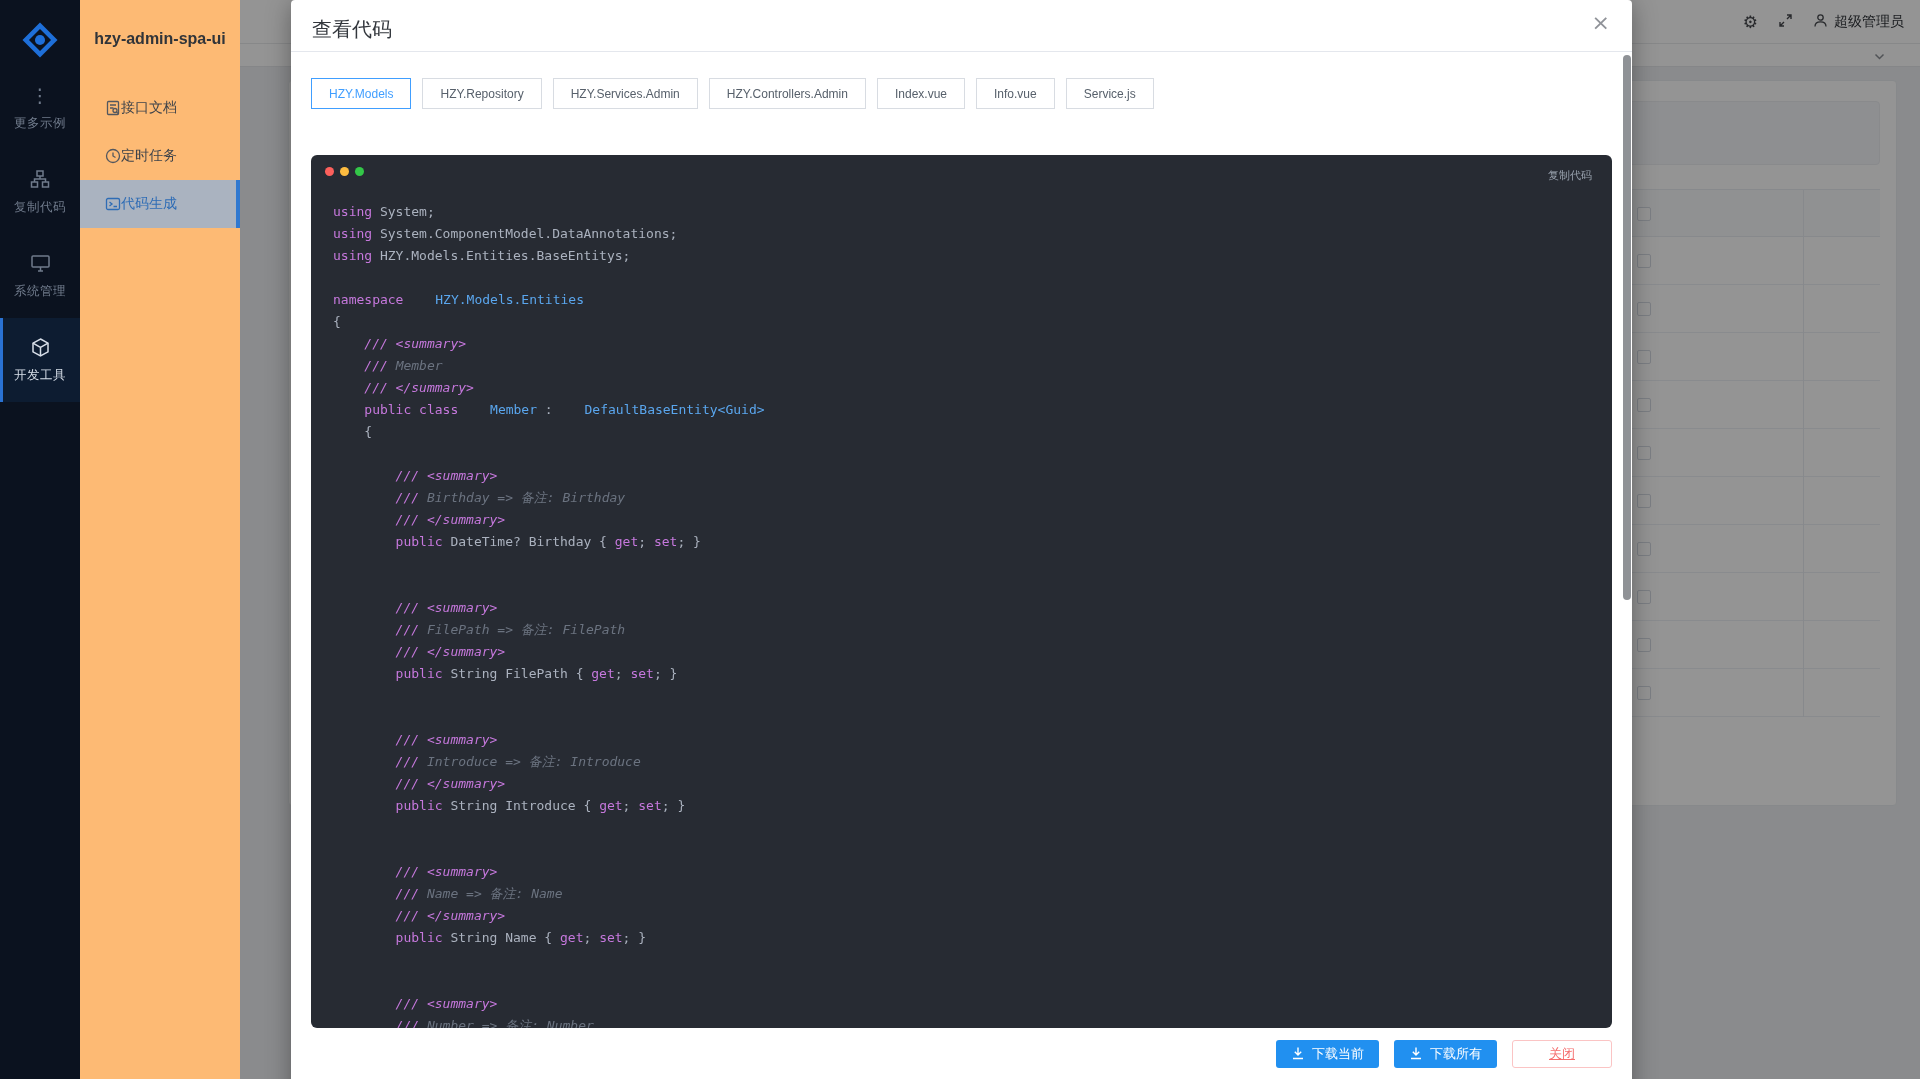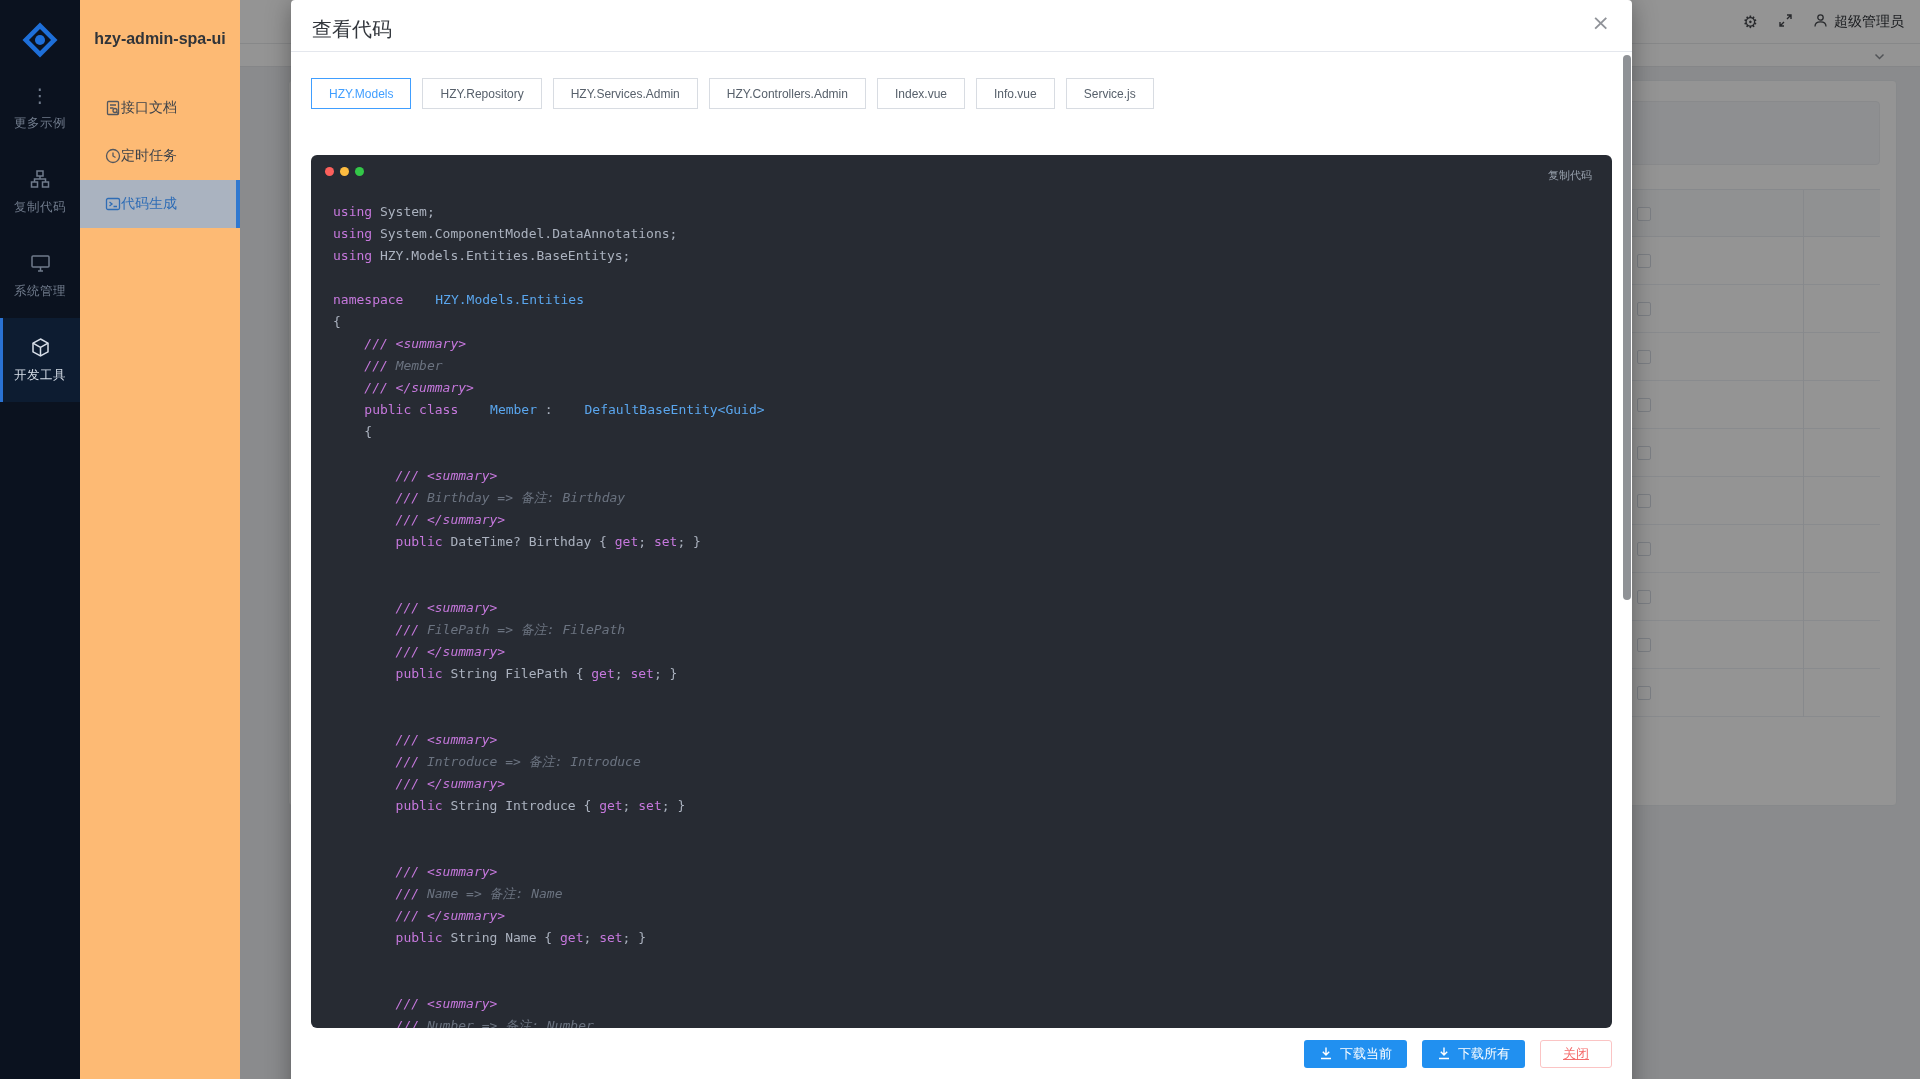--- a/index.html
+++ b/index.html
@@ -89,21 +89,21 @@
   .tk-kw { color:#c678dd; }
   .tk-pl { color:#abb2bf; }
   .tk-ty { color:#5aa6ee;margin-left:24px; }
   .tk-doc { color:#c678dd; font-style:italic; }
   .tk-cm { color:#6b7380; font-style:italic; }
 
   .dlg-footer { position:absolute; right:20px; top:1040px; display:flex; gap:15px; align-items:center; }
   .btn { height:28px; border-radius:3px; display:flex; align-items:center; justify-content:center;
          font-size:13px; cursor:pointer; padding:0 15px; gap:7px; }
   .btn.primary { background:#2190f0; color:#fff; }
-  .btn.danger { background:#fff; color:#f56c6c; border:1px solid #fbc4c4; padding:0 22px;text-decoration:underline; }
+  .btn.danger { background:#fff; color:#f56c6c; border:1px solid #fbc4c4; padding:0 36px;text-decoration:underline; }
 
   
   .wrap-scrollbar { position:absolute; left:1623px; top:55px; width:8px; height:545px; background:#8f9296;
                     border-radius:4px; z-index:25; cursor:pointer; }
 </style>
 </head>
 <body>
 
 <div class="app">
 

